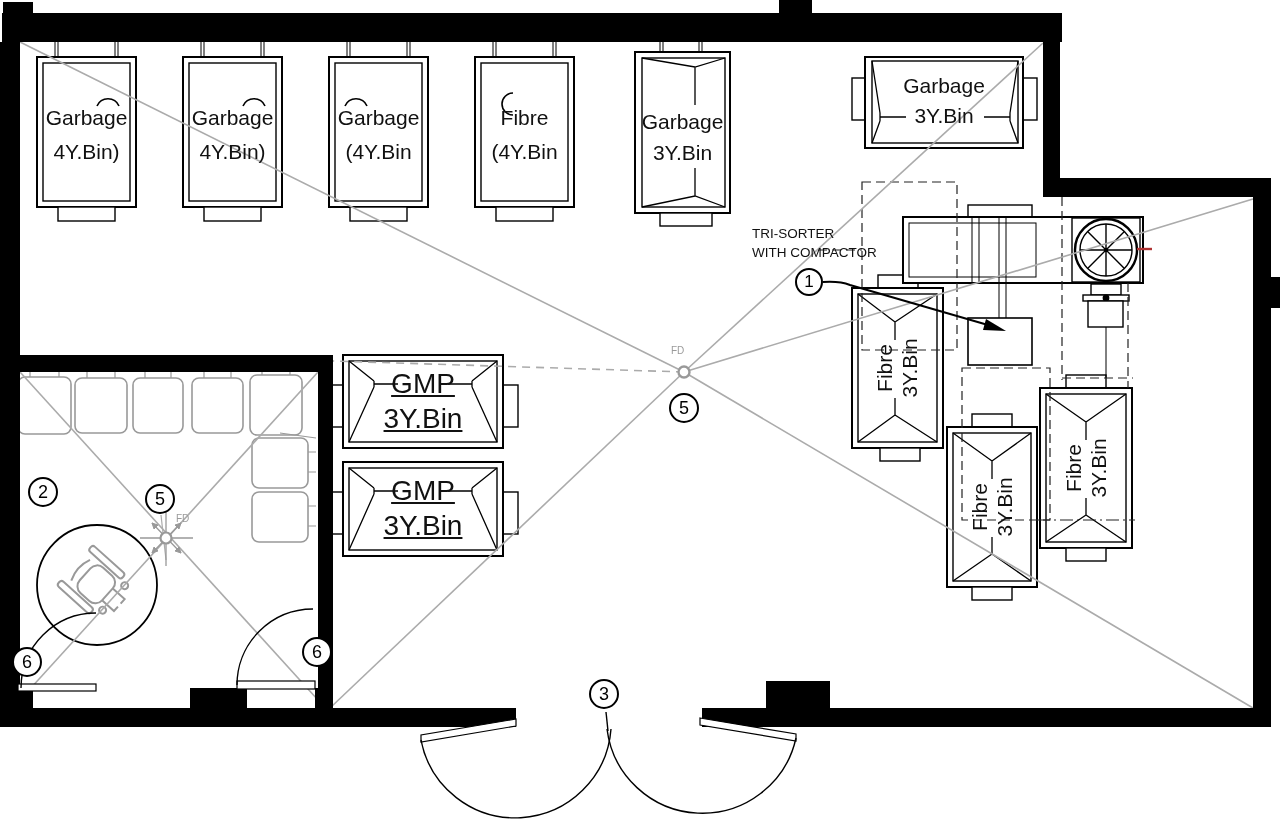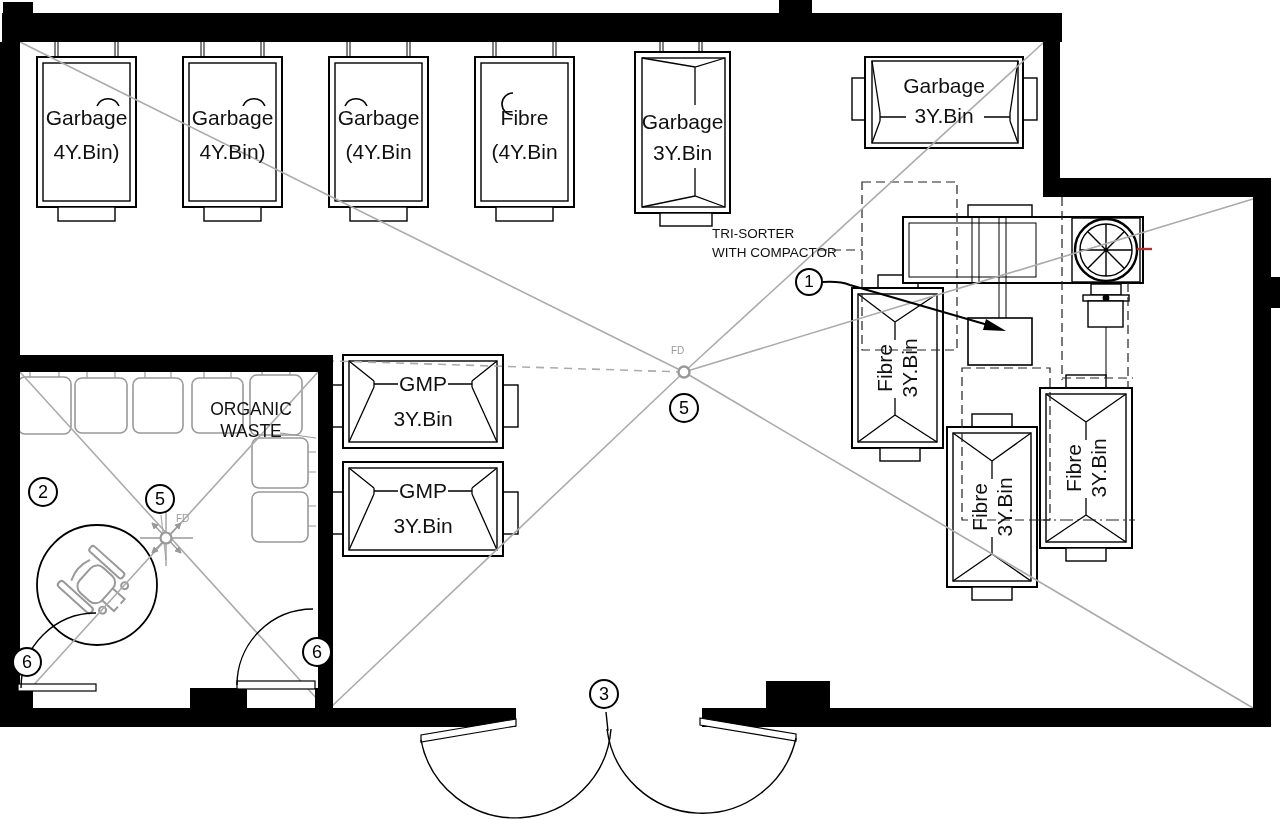--- a/index.html
+++ b/index.html
@@ -4,21 +4,21 @@
 <style>
   html,body{margin:0;padding:0;background:#fff;}
   #plan{position:relative;width:1280px;height:820px;background:#ffffff;overflow:hidden;
         font-family:"Liberation Sans", sans-serif;}
   #plan svg{position:absolute;left:0;top:0;}
   .bin-label{position:absolute;display:flex;flex-direction:column;align-items:center;
      justify-content:center;text-align:center;color:#111;font-size:21px;line-height:34px;
      white-space:nowrap;}
   .bin-label.lh31{line-height:31px;}
   .bin-label.lh30{line-height:30px;font-size:21px;}
-  .bin-label.lh35{line-height:35px;font-size:21px;}
+  .bin-label.lh35{line-height:35px;font-size:28px;text-decoration:underline;}
   .bin-label.rot{transform:rotate(-90deg);line-height:25px;}
   .keynote{position:absolute;width:30px;height:30px;border:2.5px solid #000;border-radius:50%;
      background:#fff;display:flex;align-items:center;justify-content:center;
      font-size:18px;color:#000;box-sizing:border-box;}
   .keynote.small{width:28px;height:28px;font-size:17px;}
   .note-text{position:absolute;color:#111;font-size:13.5px;line-height:19px;white-space:nowrap;}
   .organic-label{position:absolute;width:110px;text-align:center;color:#111;
      font-size:17.5px;line-height:22px;}
   .fd-label{position:absolute;color:#9a9a9a;font-size:10px;}
 </style>
@@ -278,26 +278,22 @@
 </div>
 <div class="bin-label rot" style="left:917px;top:482px;width:150px;height:50px;">
   <span>Fibre</span>
   <span>3Y.Bin</span>
 </div>
 <div class="bin-label rot" style="left:1011px;top:443px;width:150px;height:50px;">
   <span>Fibre</span>
   <span>3Y.Bin</span>
 </div>
 
-<div class="organic-label" style="left:196px;top:398px;">
-  <span>ORGANIC</span><br>
-  <span>WASTE</span>
-</div>
-
-<div class="note-text" style="left:712px;top:224px;">
+
+<div class="note-text" style="left:752px;top:224px;">
   <span>TRI-SORTER</span><br>
   <span>WITH COMPACTOR</span>
 </div>
 
 <div class="fd-label" style="left:671px;top:345px;">FD</div>
 <div class="fd-label" style="left:176px;top:513px;">FD</div>
 
 <div class="keynote small" style="left:795px;top:268px;">
       <span>1</span>
     </div>

